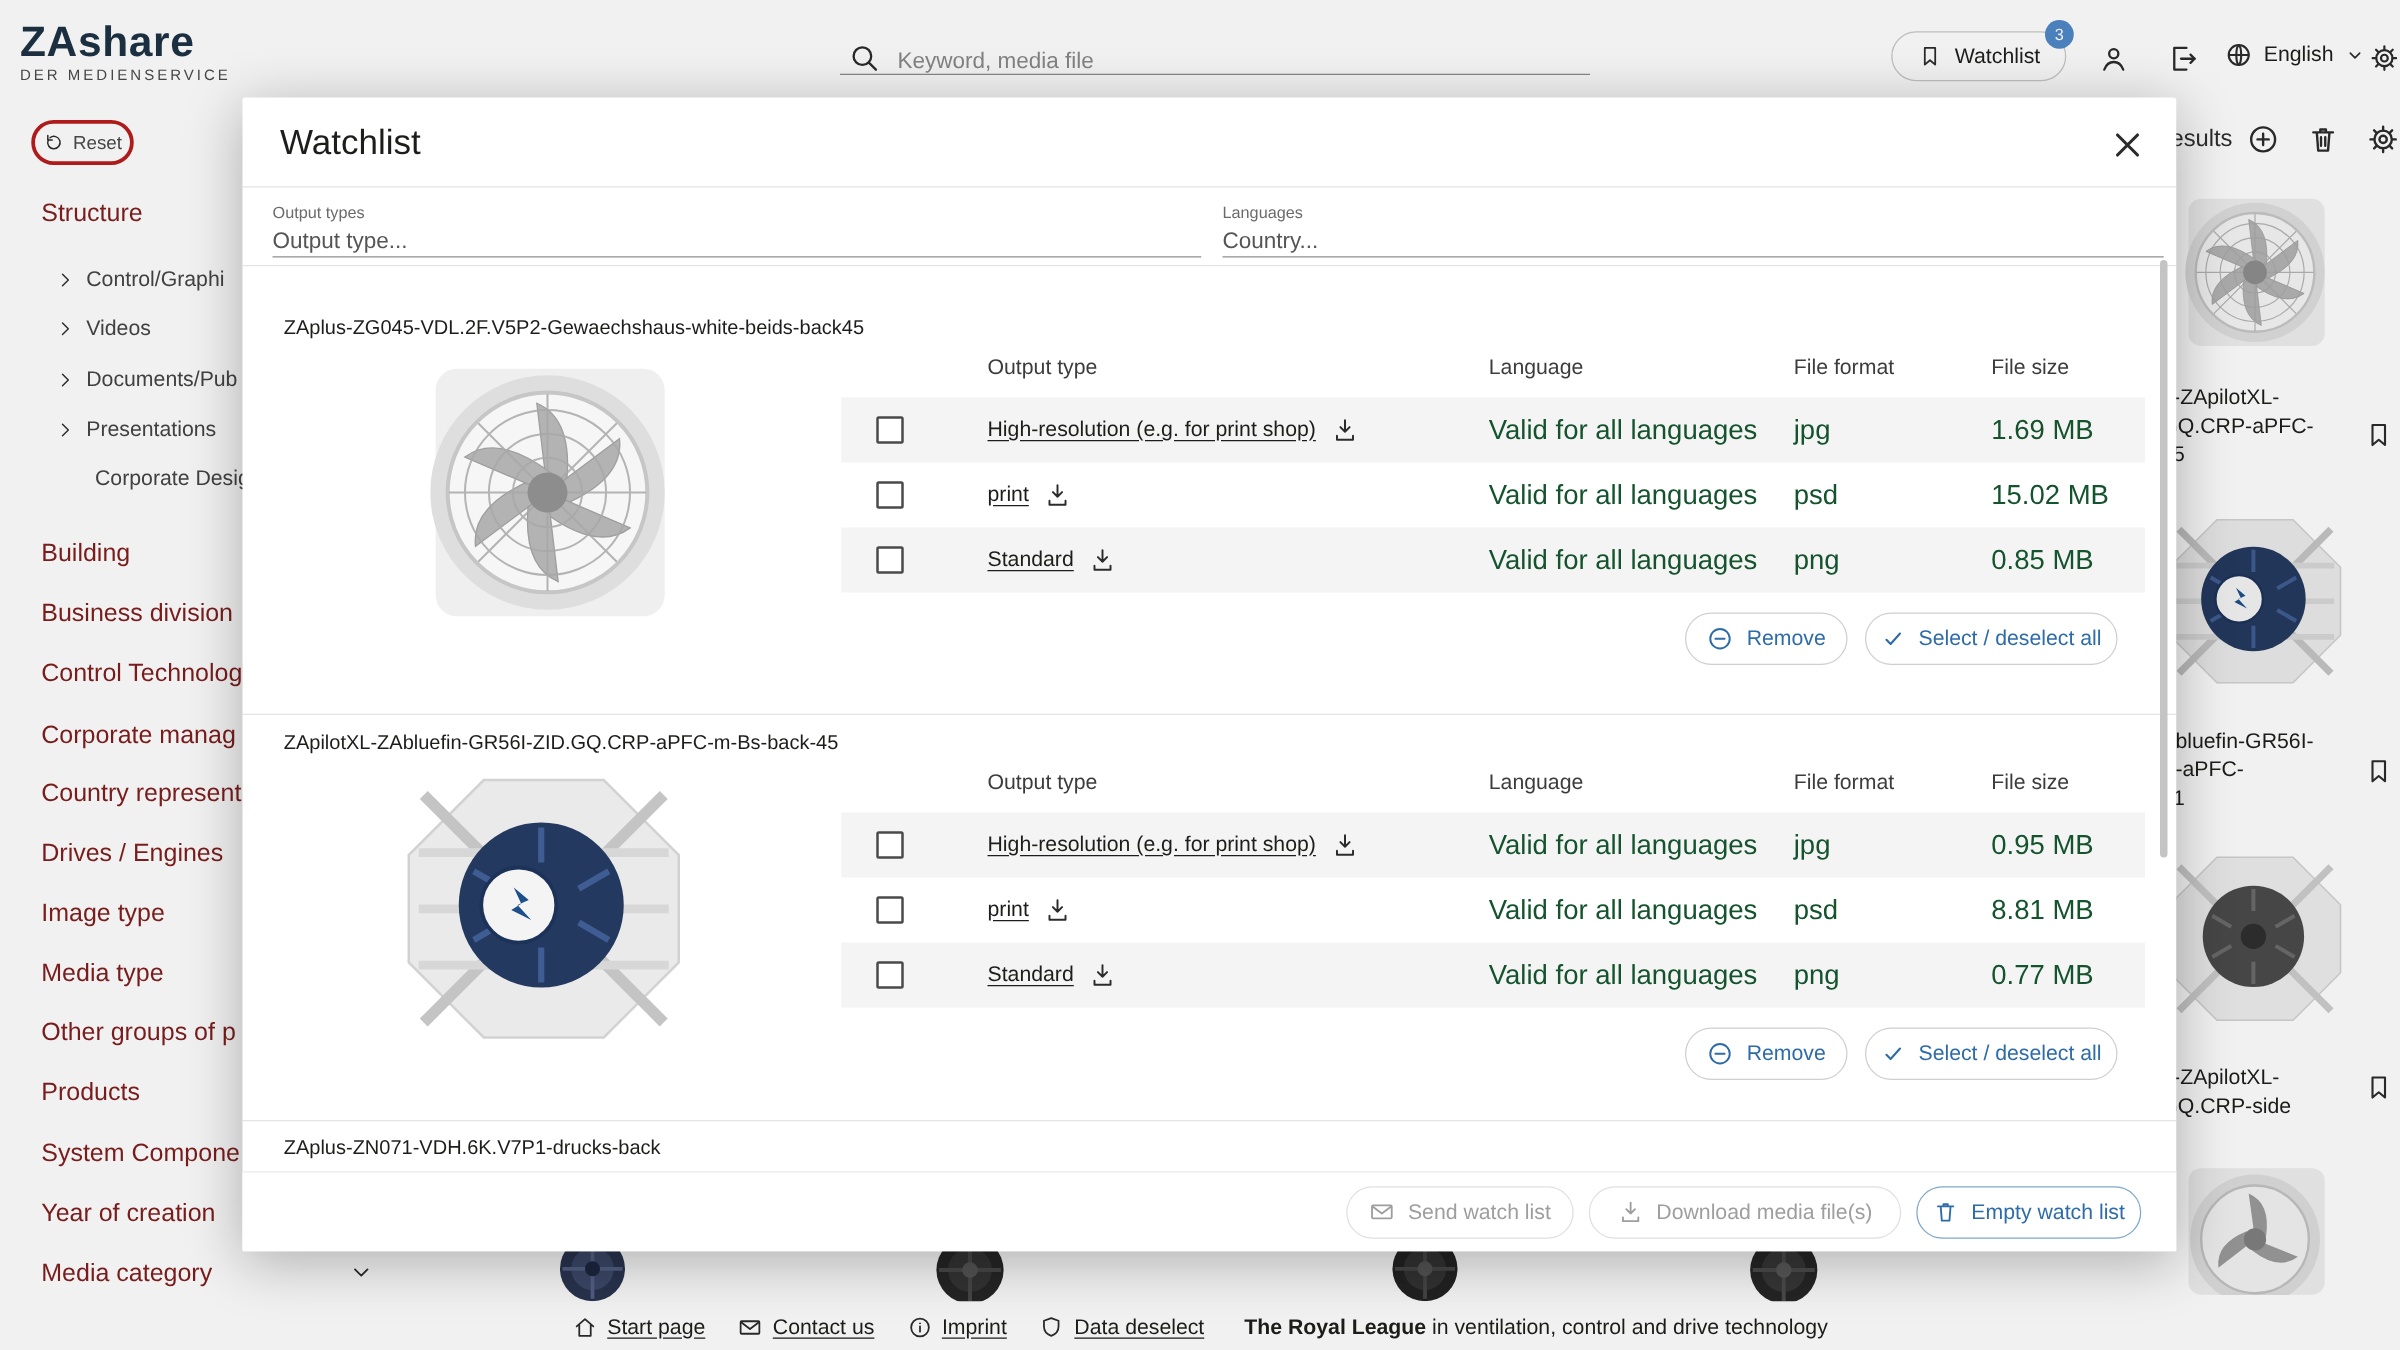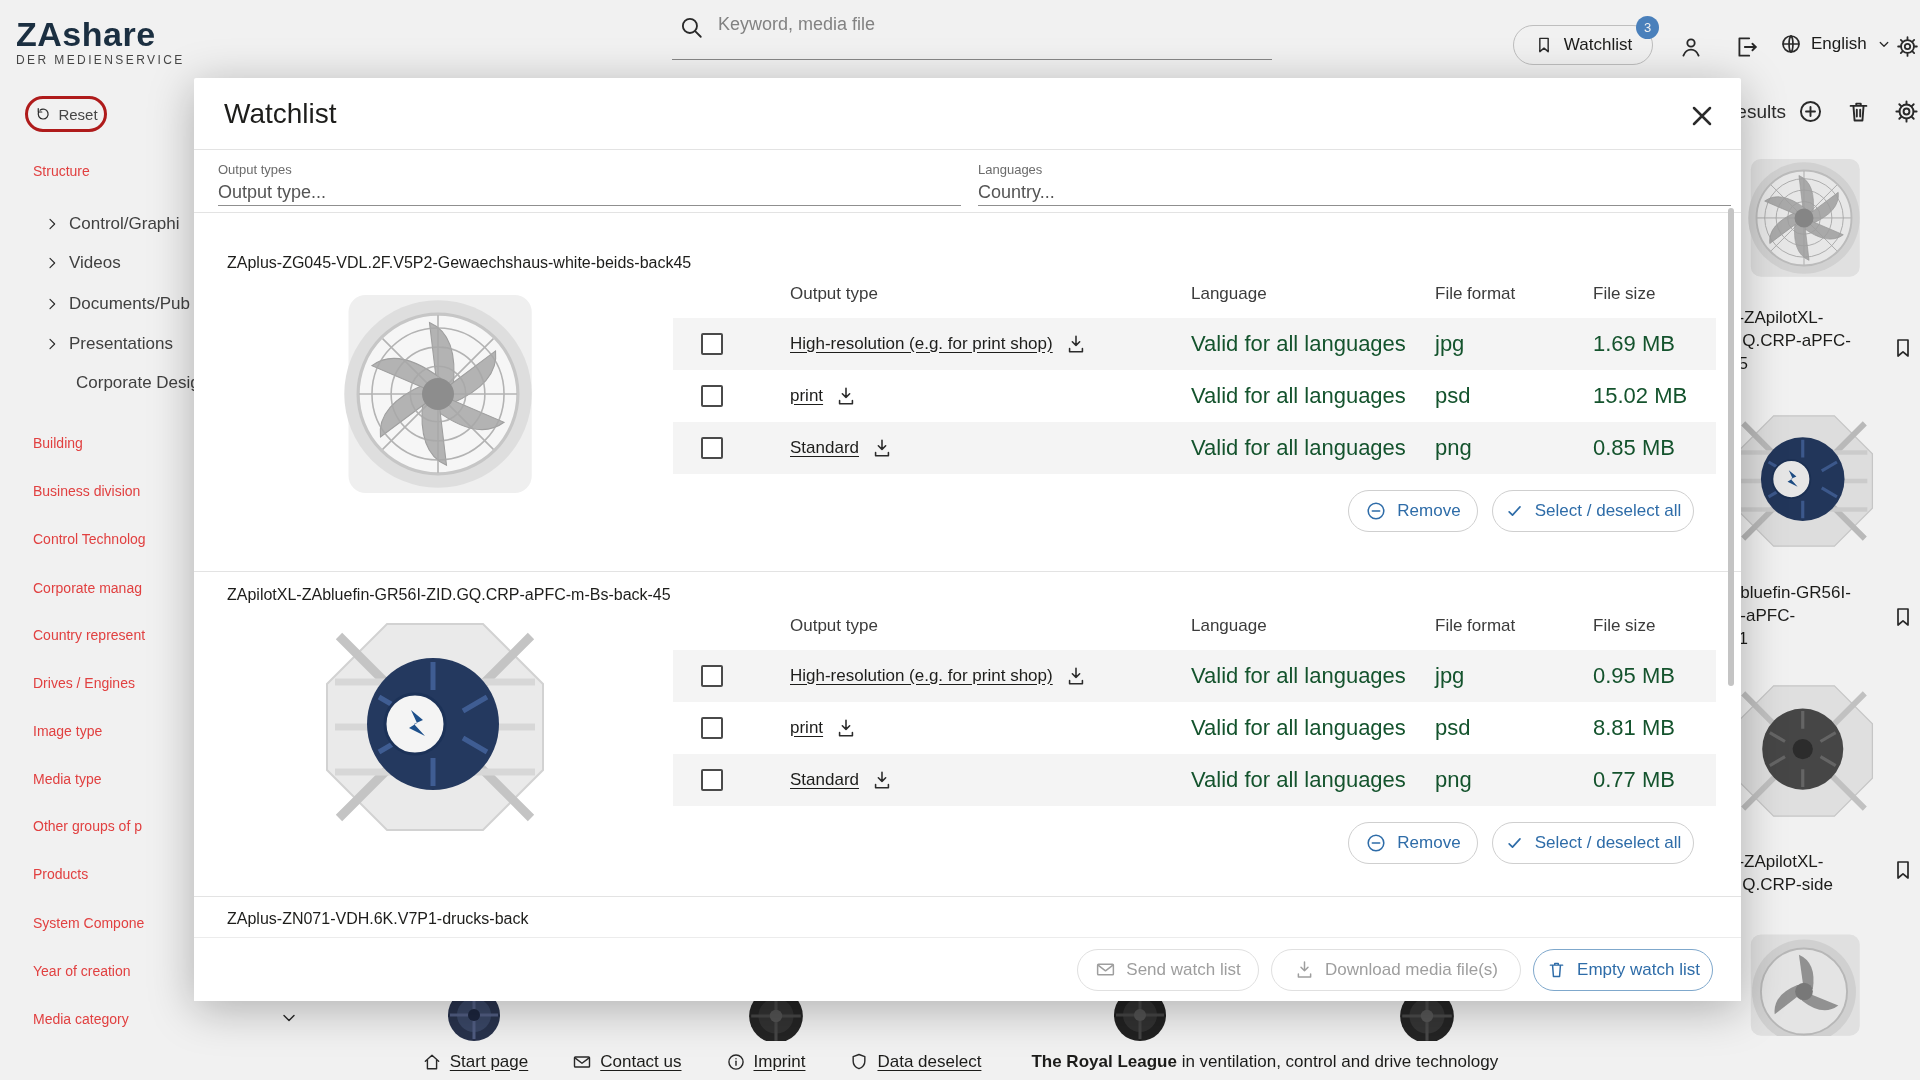--- a/index.html
+++ b/index.html
@@ -8,32 +8,32 @@
   svg{display:block}
   .ic{fill:none;stroke:#2b2b2b;stroke-width:1.7;stroke-linecap:round;stroke-linejoin:round}
 
   
   .topbar{position:absolute;inset:0 0 auto 0;height:92px;background:#fff;z-index:1}
   .logo{position:absolute;left:16px;top:16px;cursor:pointer}
   .logo-main{font-size:34px;color:#1c3144;letter-spacing:.5px;line-height:36px}
   .logo-za{font-weight:700}
   .logo-share{font-weight:600}
   .logo-tag{font-size:12px;color:#4a4a4a;letter-spacing:2.4px;margin-top:1px}
-  .searchbar{position:absolute;left:672px;top:14px;width:600px;height:46px;border-bottom:1px solid #8f8f8f;display:flex;align-items:flex-start;gap:14px;padding:0 6px}
+  .searchbar{position:absolute;left:672px;top:14px;width:600px;height:46px;border-bottom:1px solid #8f8f8f;display:flex;align-items:flex-end;gap:14px;padding:0 6px}
   .search-input{border:0;outline:0;font-size:18px;color:#333;flex:1;background:transparent;font-family:"Liberation Sans",sans-serif}
   .search-input::placeholder{color:#8a8a8a}
   .watchlist-btn{position:absolute;left:1513px;top:25px;width:140px;height:40px;border:1px solid #c9c9c9;border-radius:20px;display:flex;align-items:center;justify-content:center;gap:10px;font-size:17px;background:#fff;cursor:pointer}
   .badge{position:absolute;left:1636px;top:16px;width:23px;height:23px;border-radius:50%;background:#4e87c6;color:#fff;font-size:13px;display:flex;align-items:center;justify-content:center;z-index:2}
   .hicon{position:absolute;top:34px;cursor:pointer}
   .lang-wrap{position:absolute;left:1779px;top:32px;display:flex;align-items:center;gap:8px;cursor:pointer;font-size:17px}
 
   
   .reset-btn{position:absolute;left:25px;top:96px;width:82px;height:36px;border:3px solid #b91c1c;border-radius:18px;background:#fff;display:flex;align-items:center;justify-content:center;gap:7px;font-size:15px;color:#4a4a4a;cursor:pointer;z-index:1}
   .side-row{position:absolute;display:flex;align-items:center;gap:9px;white-space:nowrap;cursor:pointer;z-index:1;height:26px}
-  .side-row.l0{left:33px;font-size:14px;color:#ef4444}
+  .side-row.l0{left:33px;font-size:20px;color:#7f1d1d}
   .side-row.l1{left:44px;font-size:17px;color:#444}
   .side-row.l2{left:76px;font-size:17px;color:#444}
   .side-caret{position:absolute;left:279px;z-index:1;cursor:pointer}
 
   
   .res-label{position:absolute;left:1650px;top:101px;width:136px;text-align:right;font-size:19px;color:#2e2e2e;z-index:1}
   .res-ic{position:absolute;top:98px;z-index:1;cursor:pointer}
   .res-card-img{position:absolute;z-index:1;overflow:hidden}
   .res-cap{position:absolute;left:1729px;z-index:1;font-size:17px;line-height:23px;color:#1d1d1b}
   .res-bm{position:absolute;left:1891px;z-index:1;cursor:pointer}
@@ -70,21 +70,21 @@
   .item-btns{position:absolute;top:236px;left:0;width:1500px;display:flex;justify-content:flex-end;gap:14px}
   .btn-remove{width:130px}
   .btn-select{width:202px}
 
   .mfooter{position:absolute;left:0;top:859px;width:1547px;height:64px;background:#fff;border-top:1px solid #ececec;display:flex;align-items:center;justify-content:flex-end;gap:12px;padding-right:28px}
   .btn-disabled{color:#9e9e9e;border-color:#e0e0e0;cursor:default}
   .btn-send{width:182px}.btn-download{width:250px}
   .btn-empty{width:180px;border-color:#7fa8cc}
 
   
-  .pfooter{position:absolute;left:0;top:1043px;width:1920px;height:37px;background:#fff;display:flex;align-items:center;justify-content:center;gap:44px;z-index:1;font-size:17px}
+  .pfooter{position:absolute;left:0;top:1043px;width:1920px;height:37px;background:#fff;display:flex;align-items:center;justify-content:center;gap:26px;z-index:1;font-size:17px}
   .f-link{display:flex;align-items:center;gap:8px;text-decoration:underline;text-underline-offset:3px;color:#1d1d1b;cursor:pointer}
   .f-tag{margin-left:6px}
 </style>
 </head>
 <body>
 
 <header class="topbar">
   <div class="logo">
     <div class="logo-main"><span class="logo-za">ZA</span><span class="logo-share">share</span></div>
     <div class="logo-tag">DER MEDIENSERVICE</div>

